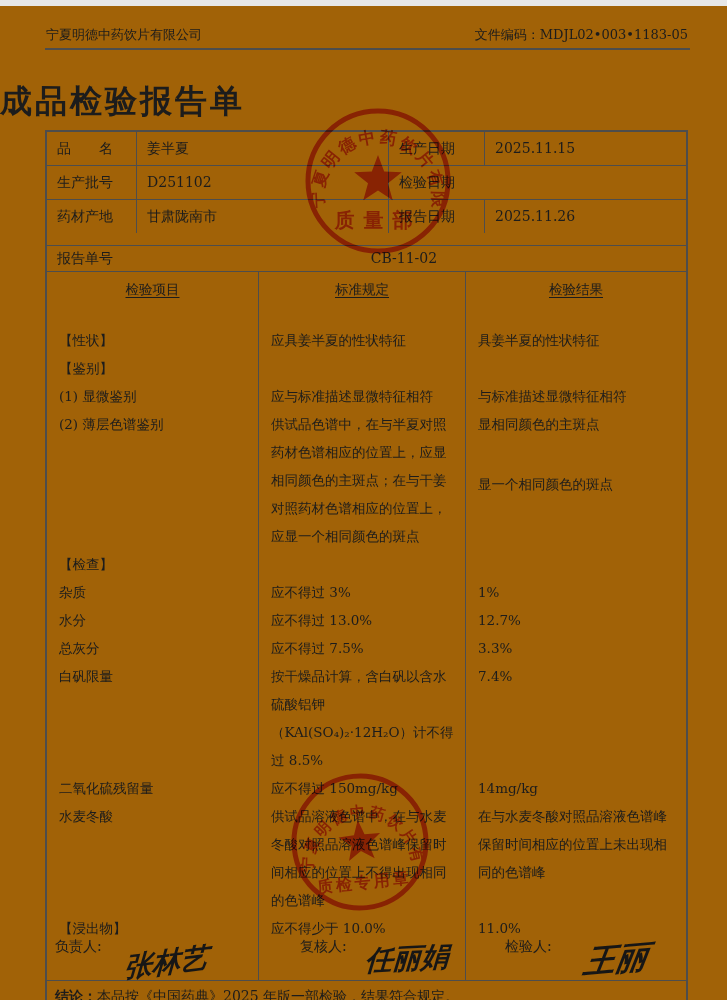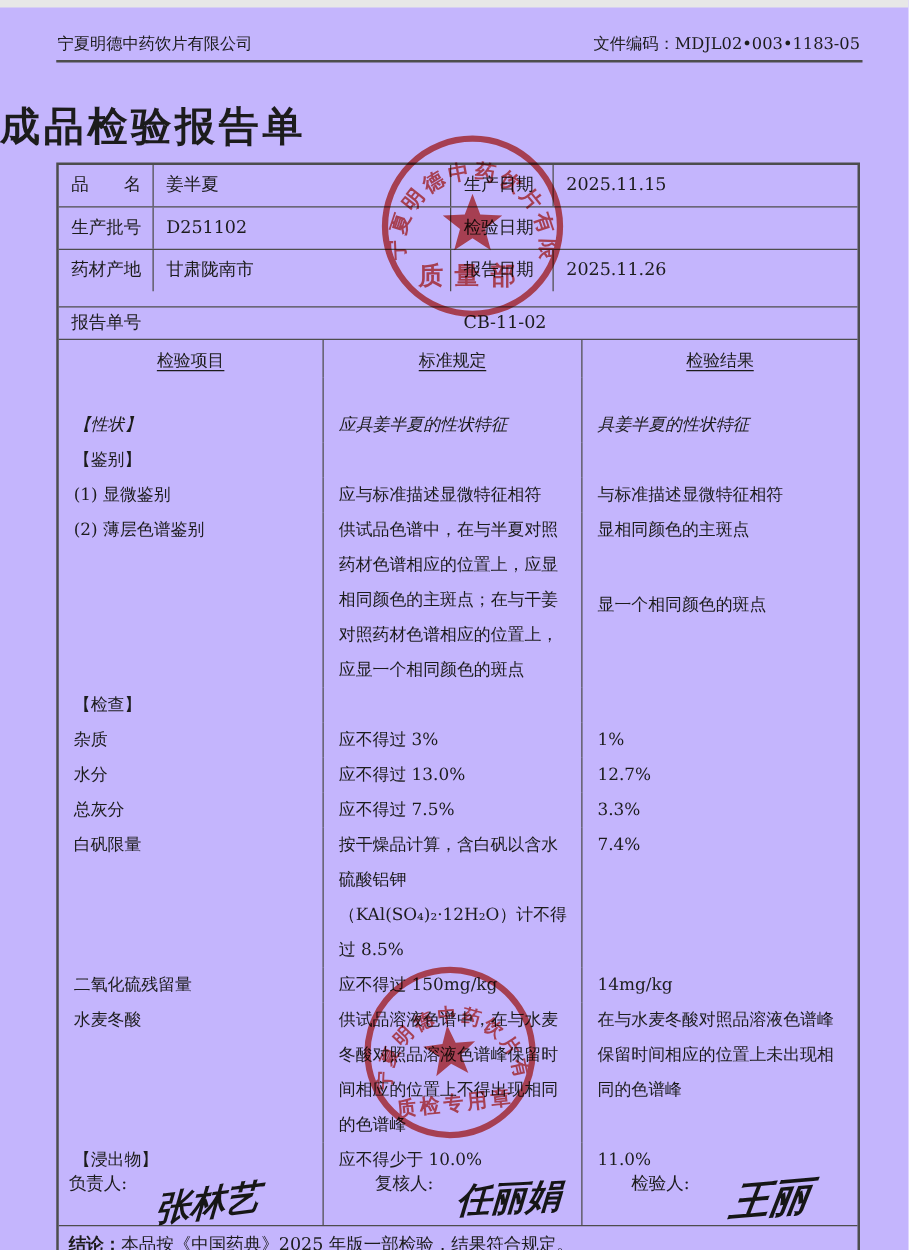--- a/index.html
+++ b/index.html
@@ -1,43 +1,43 @@
 <!DOCTYPE html>
 <html><head>
 <meta charset="utf-8">
 <style>
   html,body{margin:0;padding:0;background:#ffffff;}
   .page{
-    position:relative;width:727px;height:1000px;background:#c4b5fd;overflow:hidden;
+    position:relative;width:727px;height:1000px;background:#a16207;overflow:hidden;
     font-family:"DejaVu Serif","Liberation Serif",serif;color:#1c1c1c;
   }
   .scan-edge{position:absolute;top:0;left:0;right:0;height:6px;background:#e7e7e7;}
   .page-header{position:absolute;left:46px;right:39px;top:26px;display:flex;justify-content:space-between;font-size:13px;}
   .header-rule{position:absolute;left:45px;right:37px;top:48px;border-top:2px solid #4d4d4d;}
   .title{position:absolute;top:80px;left:0;width:100%;text-align:left;font-size:32px;font-weight:bold;letter-spacing:3px;margin:0;}
 
   .doc-table{position:absolute;left:45px;top:130px;width:643px;border:2px solid #4d4d4d;box-sizing:border-box;font-size:14px;}
 
   
-  .info-row{display:grid;grid-template-columns:75px 238px 82px 1fr;}
+  .info-row{display:grid;grid-template-columns:75px 238px 82px 1fr;gap:14px;}
   .info-row + .info-row{border-top:1.5px solid #4d4d4d;}
   .info-cell{height:33px;line-height:33px;padding-left:10px;overflow:hidden;white-space:nowrap;}
   .info-cell.vline{border-left:1.5px solid #4d4d4d;}
   .report-row{display:grid;grid-template-columns:75px 1fr;border-top:1.5px solid #4d4d4d;margin-top:12px;}
   .report-row .info-cell{height:25px;line-height:25px;}
   .report-row .report-value{text-align:center;padding-left:0;}
 
   
   .main-section{border-top:1.5px solid #4d4d4d;}
   .mrow{display:grid;grid-template-columns:211px 207px 1fr;}
   .mcell{padding:0 10px 0 12px;line-height:28px;font-size:13.5px;}
   .mcell:nth-child(2),.mcell:nth-child(3){border-left:1.5px solid #4d4d4d;}
   .main-head .mcell{height:30px;line-height:34px;text-align:center;padding:0;font-size:13.5px;}
   .main-head .head-label{text-decoration:underline;text-underline-offset:3px;}
-  .pad-top .mcell{padding-top:24px;font-style:italic;}
+  .pad-top .mcell{padding-top:24px;}
   .pad-bottom .mcell{padding-bottom:38px;}
   .gap-result{margin-top:32px;}
 
   
   .conclusion-row{border-top:1.5px solid #4d4d4d;padding:3px 8px 4px 8px;font-size:14px;line-height:24px;}
   .conclusion-row b{font-weight:bold;margin-top:36px;}
 
   
   .sig-area{position:absolute;left:45px;top:936px;right:30px;height:60px;font-size:14px;}
   .sig-group{position:absolute;top:2px;white-space:nowrap;}

